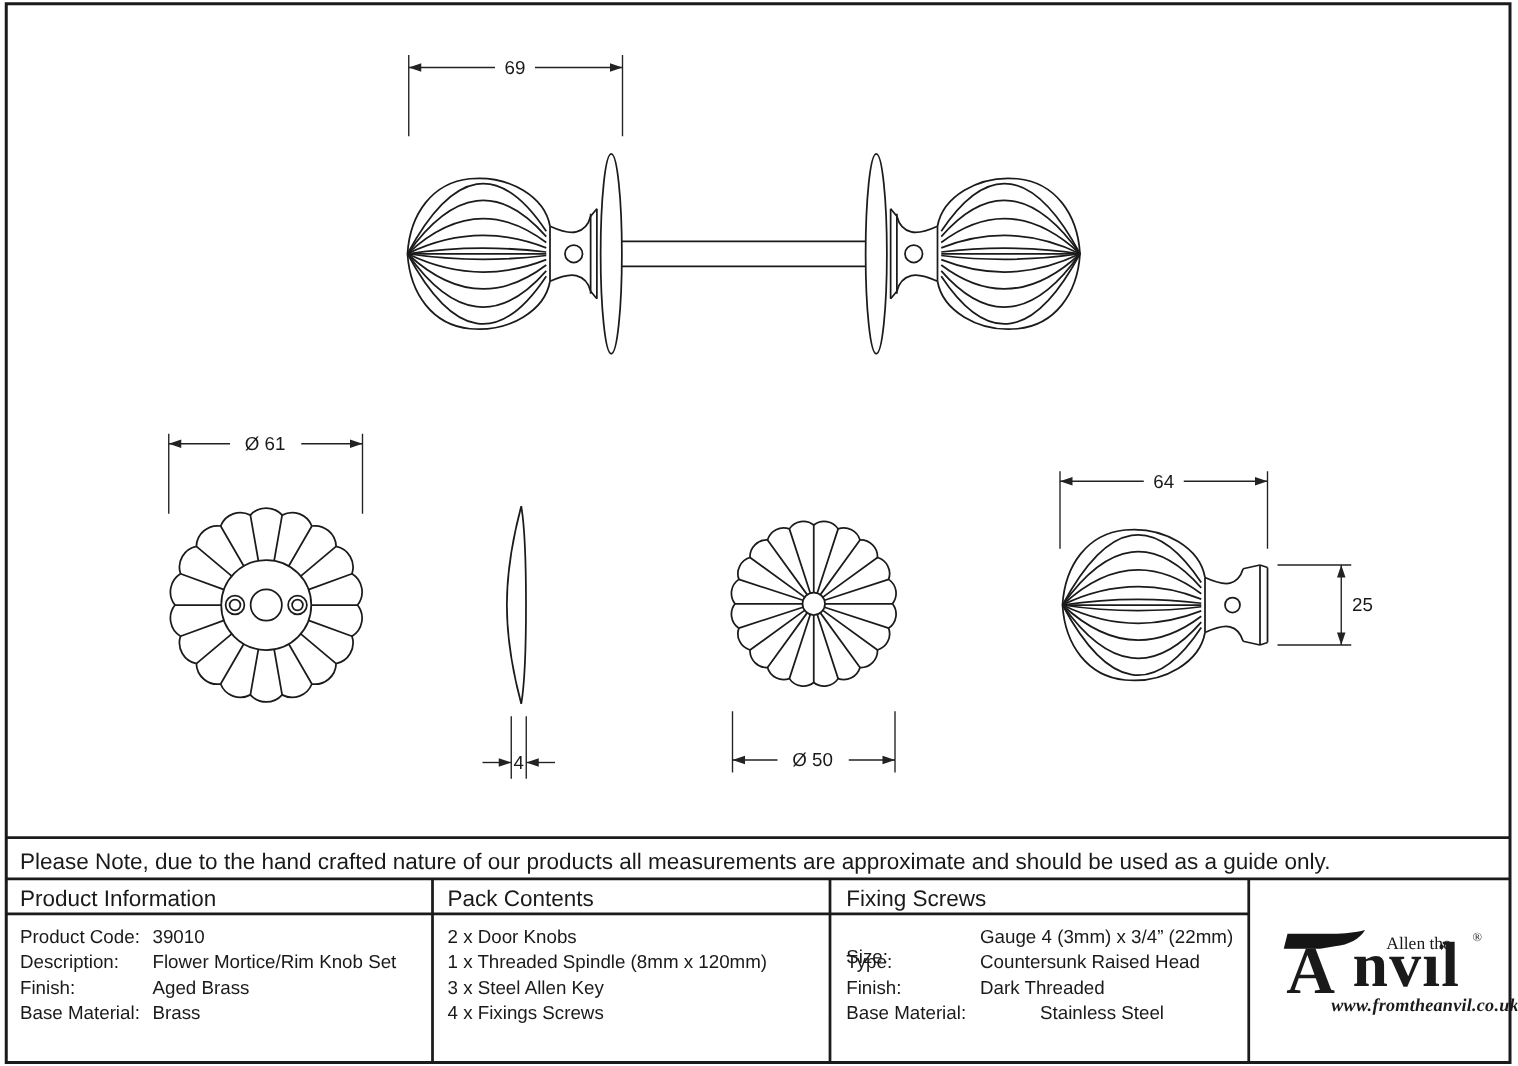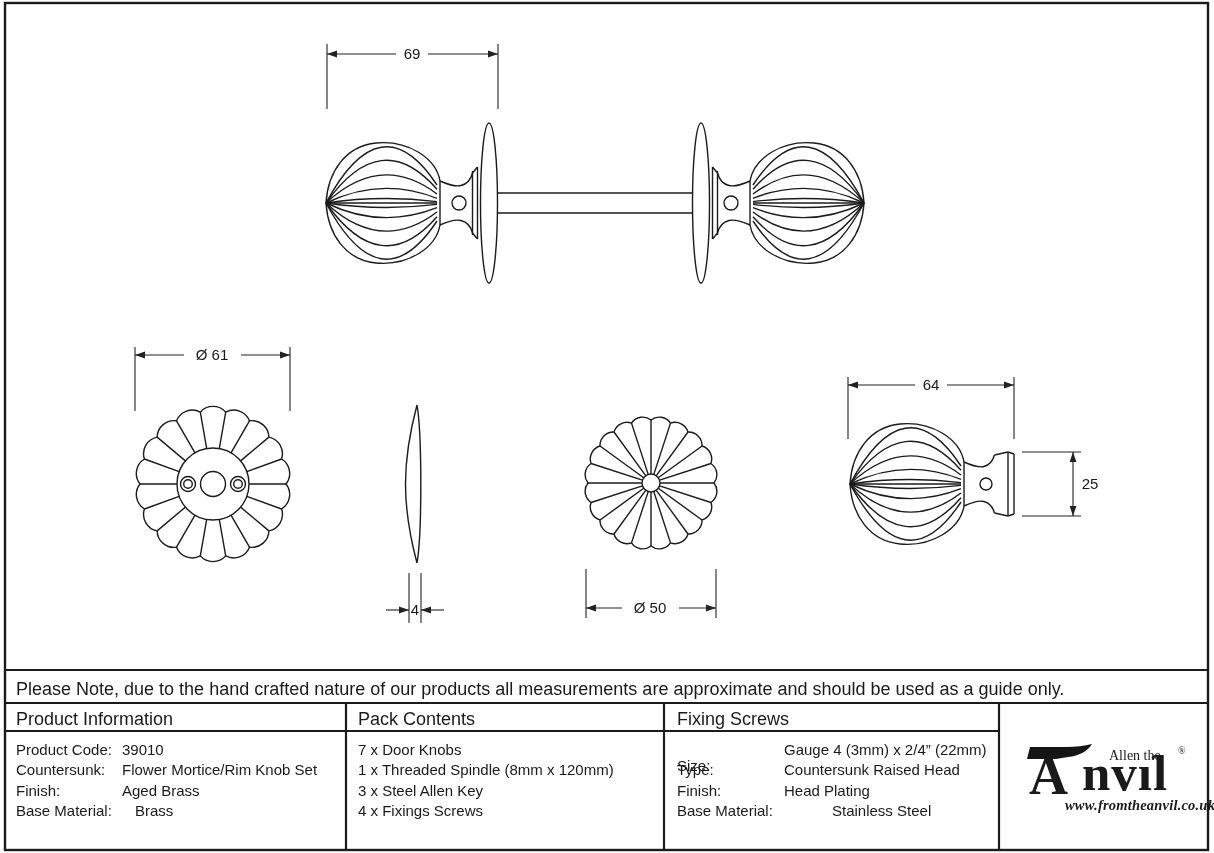--- a/index.html
+++ b/index.html
@@ -166,38 +166,38 @@
 </svg>
 
 <div class="abs note-text" style="left:16px;top:679px;">Please Note, due to the hand crafted nature of our products all measurements are approximate and should be used as a guide only.</div>
 
 <div class="abs cell-header" style="left:16px;top:709px;">Product Information</div>
 <div class="abs cell-header" style="left:358px;top:709px;">Pack Contents</div>
 <div class="abs cell-header" style="left:677px;top:709px;">Fixing Screws</div>
 
 <div class="abs lbl" style="left:16px;top:741px;">Product Code:</div>
 <div class="abs val" style="left:122px;top:741px;">39010</div>
-<div class="abs lbl" style="left:16px;top:761px;">Countersunk:</div>
+<div class="abs lbl" style="left:16px;top:761px;">Description:</div>
 <div class="abs val" style="left:122px;top:761px;">Flower Mortice/Rim Knob Set</div>
 <div class="abs lbl" style="left:16px;top:782px;">Finish:</div>
 <div class="abs val" style="left:122px;top:782px;">Aged Brass</div>
 <div class="abs lbl" style="left:16px;top:802px;">Base Material:</div>
-<div class="abs val" style="left:135px;top:802px;">Brass</div>
-
-<div class="abs item" style="left:358px;top:741px;">7 x Door Knobs</div>
+<div class="abs val" style="left:122px;top:802px;">Brass</div>
+
+<div class="abs item" style="left:358px;top:741px;">2 x Door Knobs</div>
 <div class="abs item" style="left:358px;top:761px;">1 x Threaded Spindle (8mm x 120mm)</div>
 <div class="abs item" style="left:358px;top:782px;">3 x Steel Allen Key</div>
 <div class="abs item" style="left:358px;top:802px;">4 x Fixings Screws</div>
 
 <div class="abs lbl" style="left:677px;top:741px;margin-top:16px;">Size:</div>
-<div class="abs val" style="left:784px;top:741px;">Gauge 4 (3mm) x 2/4” (22mm)</div>
+<div class="abs val" style="left:784px;top:741px;">Gauge 4 (3mm) x 3/4” (22mm)</div>
 <div class="abs lbl" style="left:677px;top:761px;">Type:</div>
 <div class="abs val" style="left:784px;top:761px;">Countersunk Raised Head</div>
 <div class="abs lbl" style="left:677px;top:782px;">Finish:</div>
-<div class="abs val" style="left:784px;top:782px;">Head Plating</div>
+<div class="abs val" style="left:784px;top:782px;">Dark Threaded</div>
 <div class="abs lbl" style="left:677px;top:802px;">Base Material:</div>
 <div class="abs val" style="left:784px;top:802px;margin-left:48px;">Stainless Steel</div>
 
 <div class="abs" style="left:999px;top:703px;width:209px;height:147px;">
 
   <span class="abs logo-a" style="left:30px;top:46px;">A</span>
   <svg class="abs" style="left:27px;top:41px;" width="68" height="18" viewBox="0 0 68 18">
     <path fill="#151515" d="M1,15 L4,3 L40,3 C50,3 58,2 66,0 C62,7 53,12 42,13 L30,15 Z"></path>
   </svg>
   <span class="abs logo-rest" style="left:83px;top:45px;">nvıl</span>

